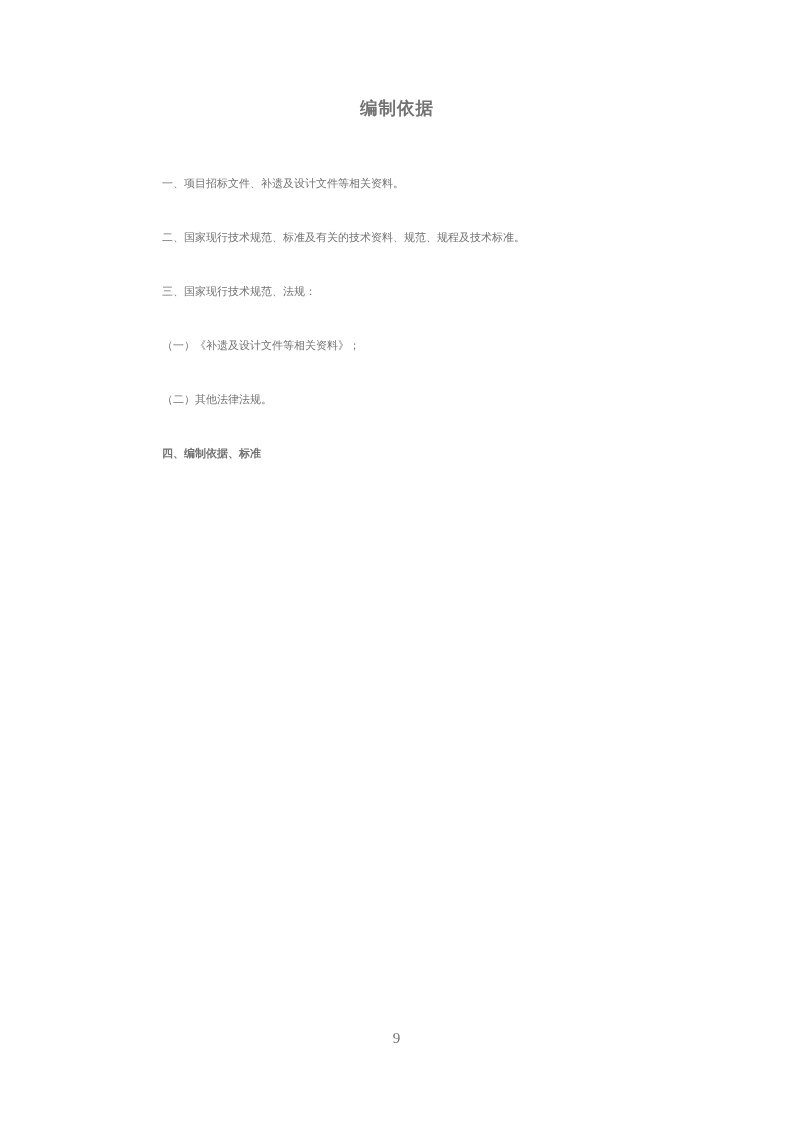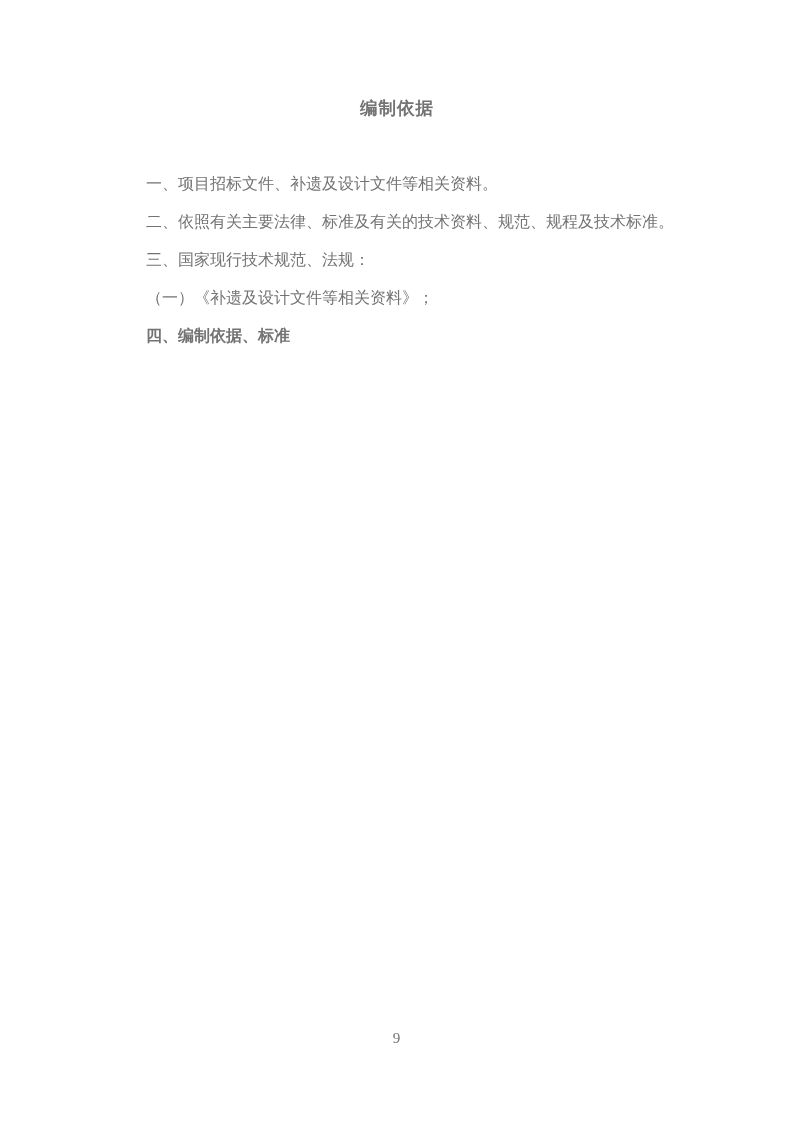--- a/index.html
+++ b/index.html
@@ -25,25 +25,25 @@
   }
   .doc-title {
     text-align: center;
     font-size: 17.5px;
     font-weight: bold;
     letter-spacing: 1px;
     line-height: 1.4;
     margin: 0 0 44px 0;
   }
   .para {
-    font-size: 16px;
+    font-size: 11px;
     line-height: 38px;
     text-align: justify;
     text-justify: inter-ideograph;
-    margin: 0;
+    margin: 16px;
     text-indent: 33px;
   }
   .para.bold {
     font-weight: bold;
   }
   .page-number {
     position: absolute;
     left: 0;
     right: 0;
     top: 1030px;
@@ -56,26 +56,27 @@
 <body>
 
 <div class="page">
 
   <div class="content">
 
     <h1 class="doc-title">编制依据</h1>
 
     <p class="para">一、项目招标文件、补遗及设计文件等相关资料。</p>
 
-    <p class="para">二、依照有关主要法律、标准及有关的技术资料、规范、规程及技术标准。</p>
+    <p class="para">二、国家现行技术规范、标准及有关的技术资料、规范、规程及技术标准。</p>
 
     <p class="para">三、国家现行技术规范、法规：</p>
 
     <p class="para">（一）《补遗及设计文件等相关资料》；</p>
 
+    <p class="para">（二）其他法律法规。</p>
 
     <p class="para bold">四、编制依据、标准</p>
 
   </div>
 
   <div class="page-number">9</div>
 
 </div>
 
 </body></html>

